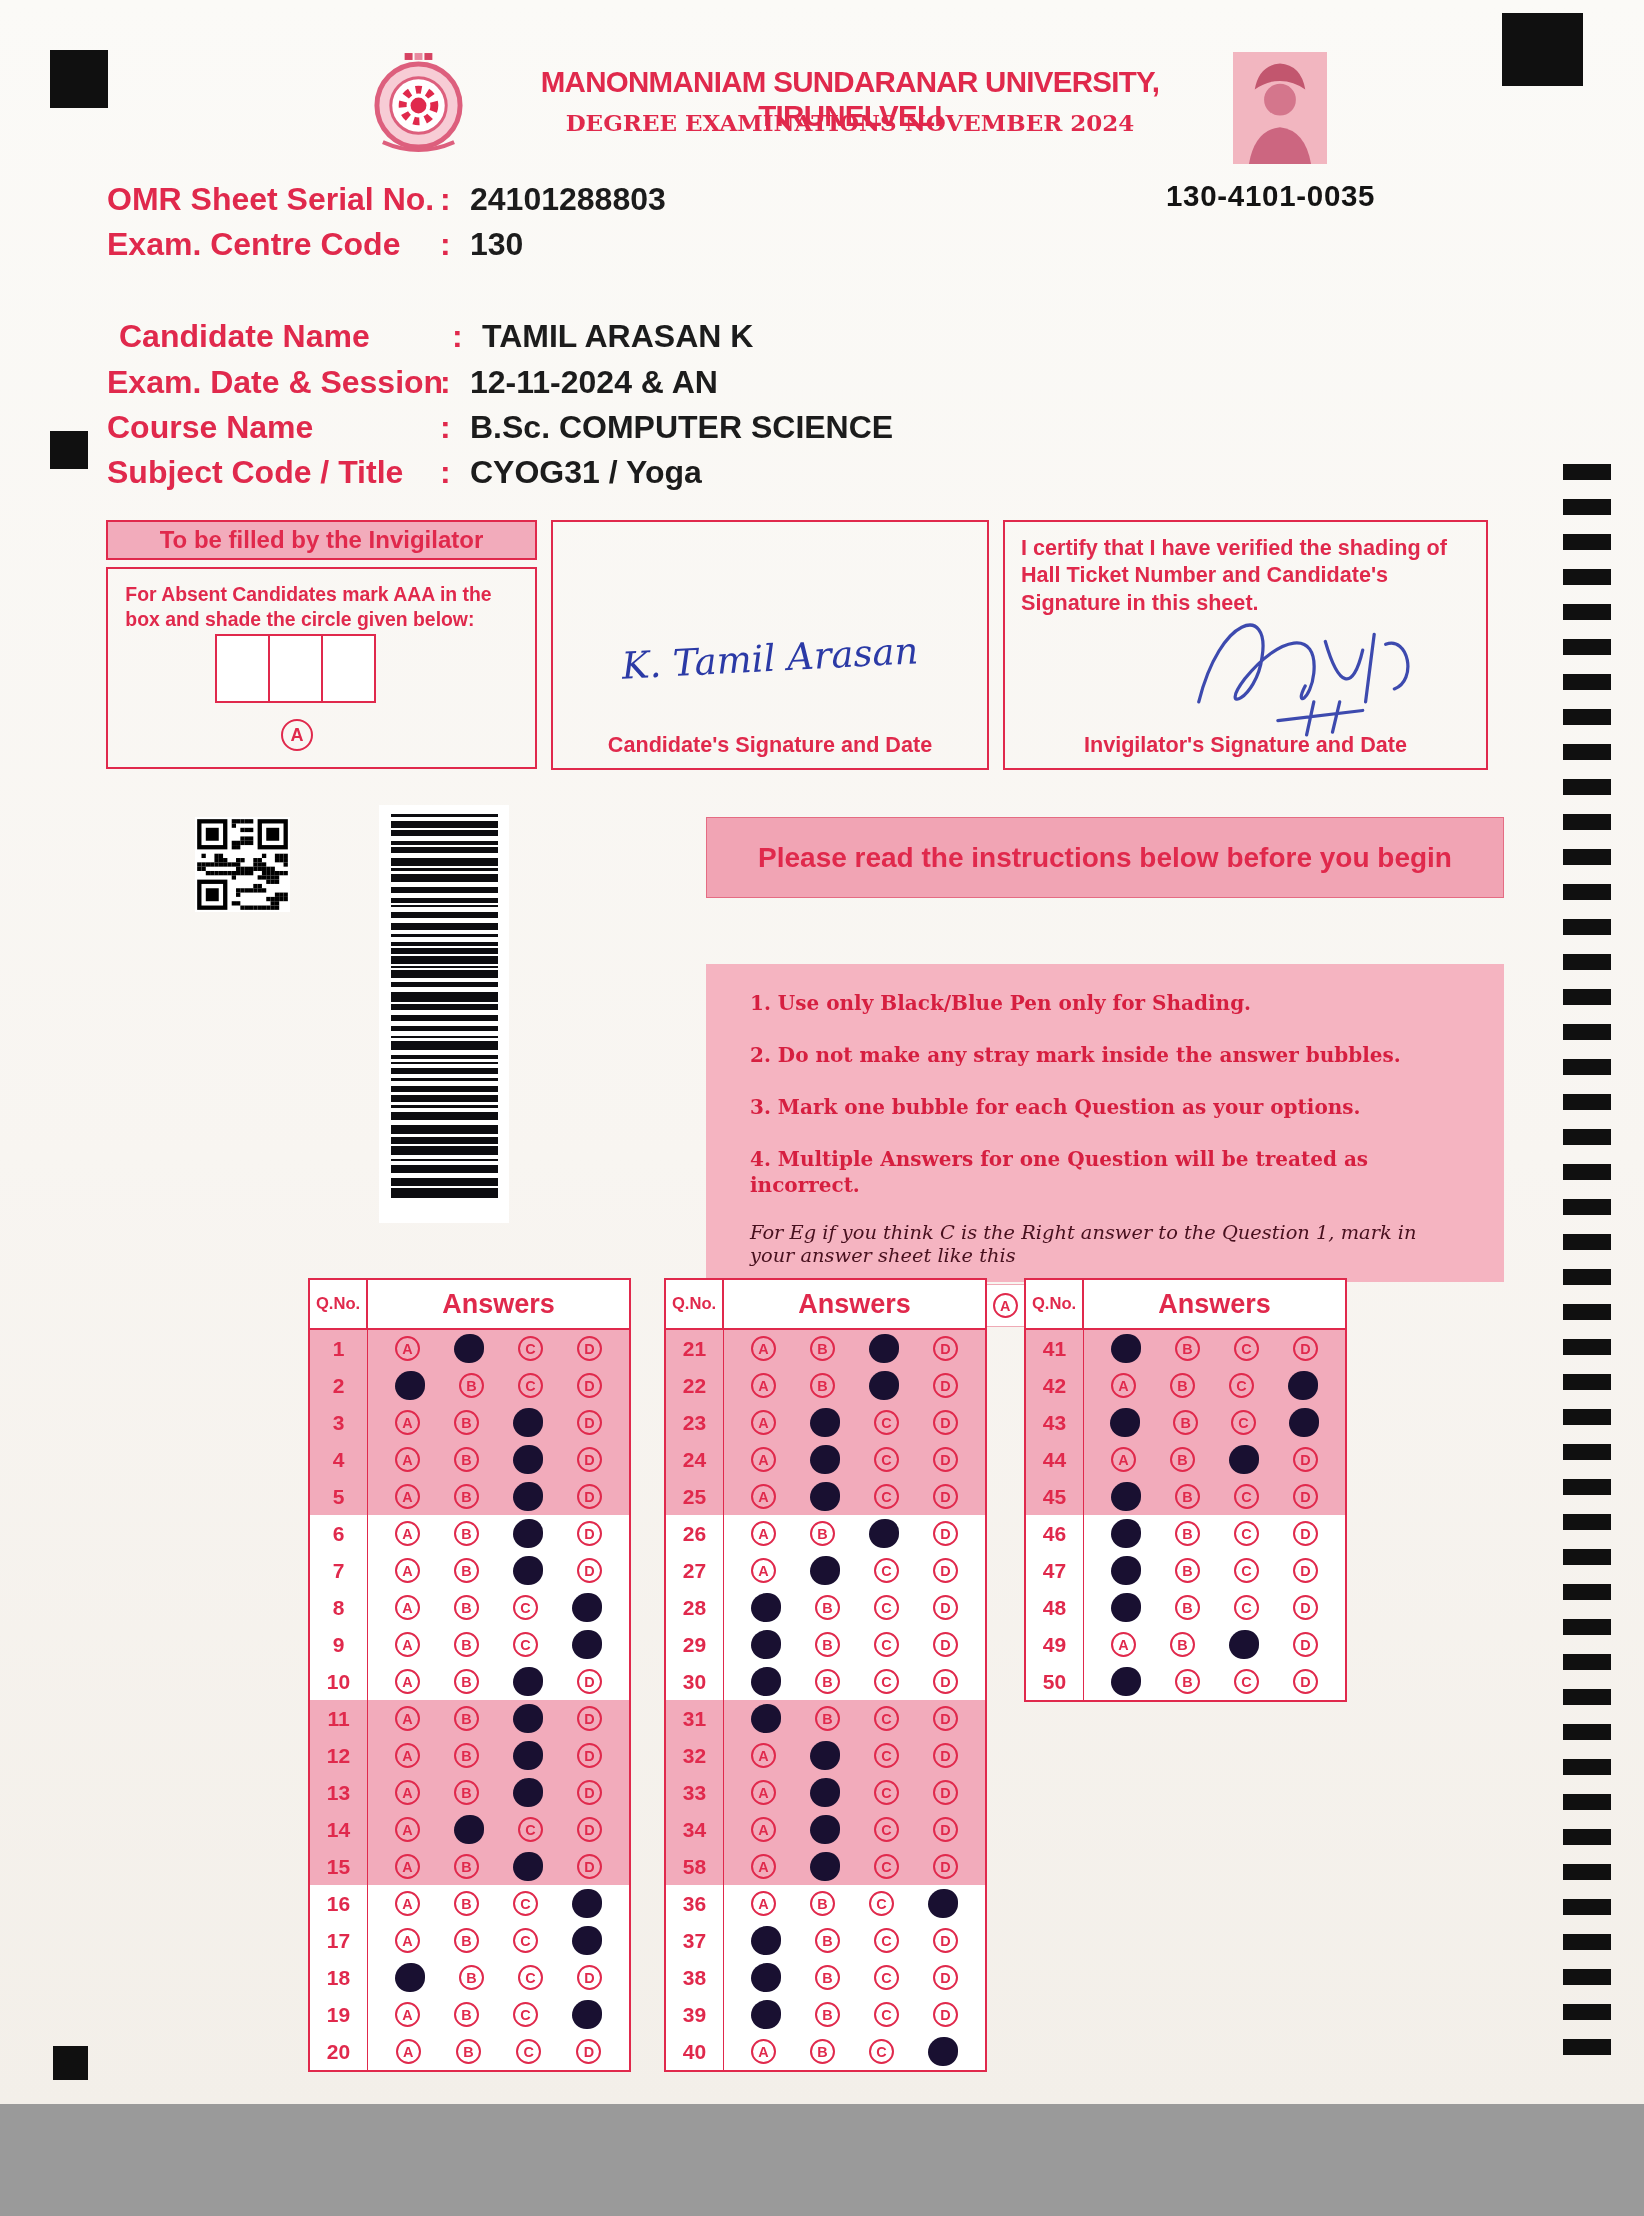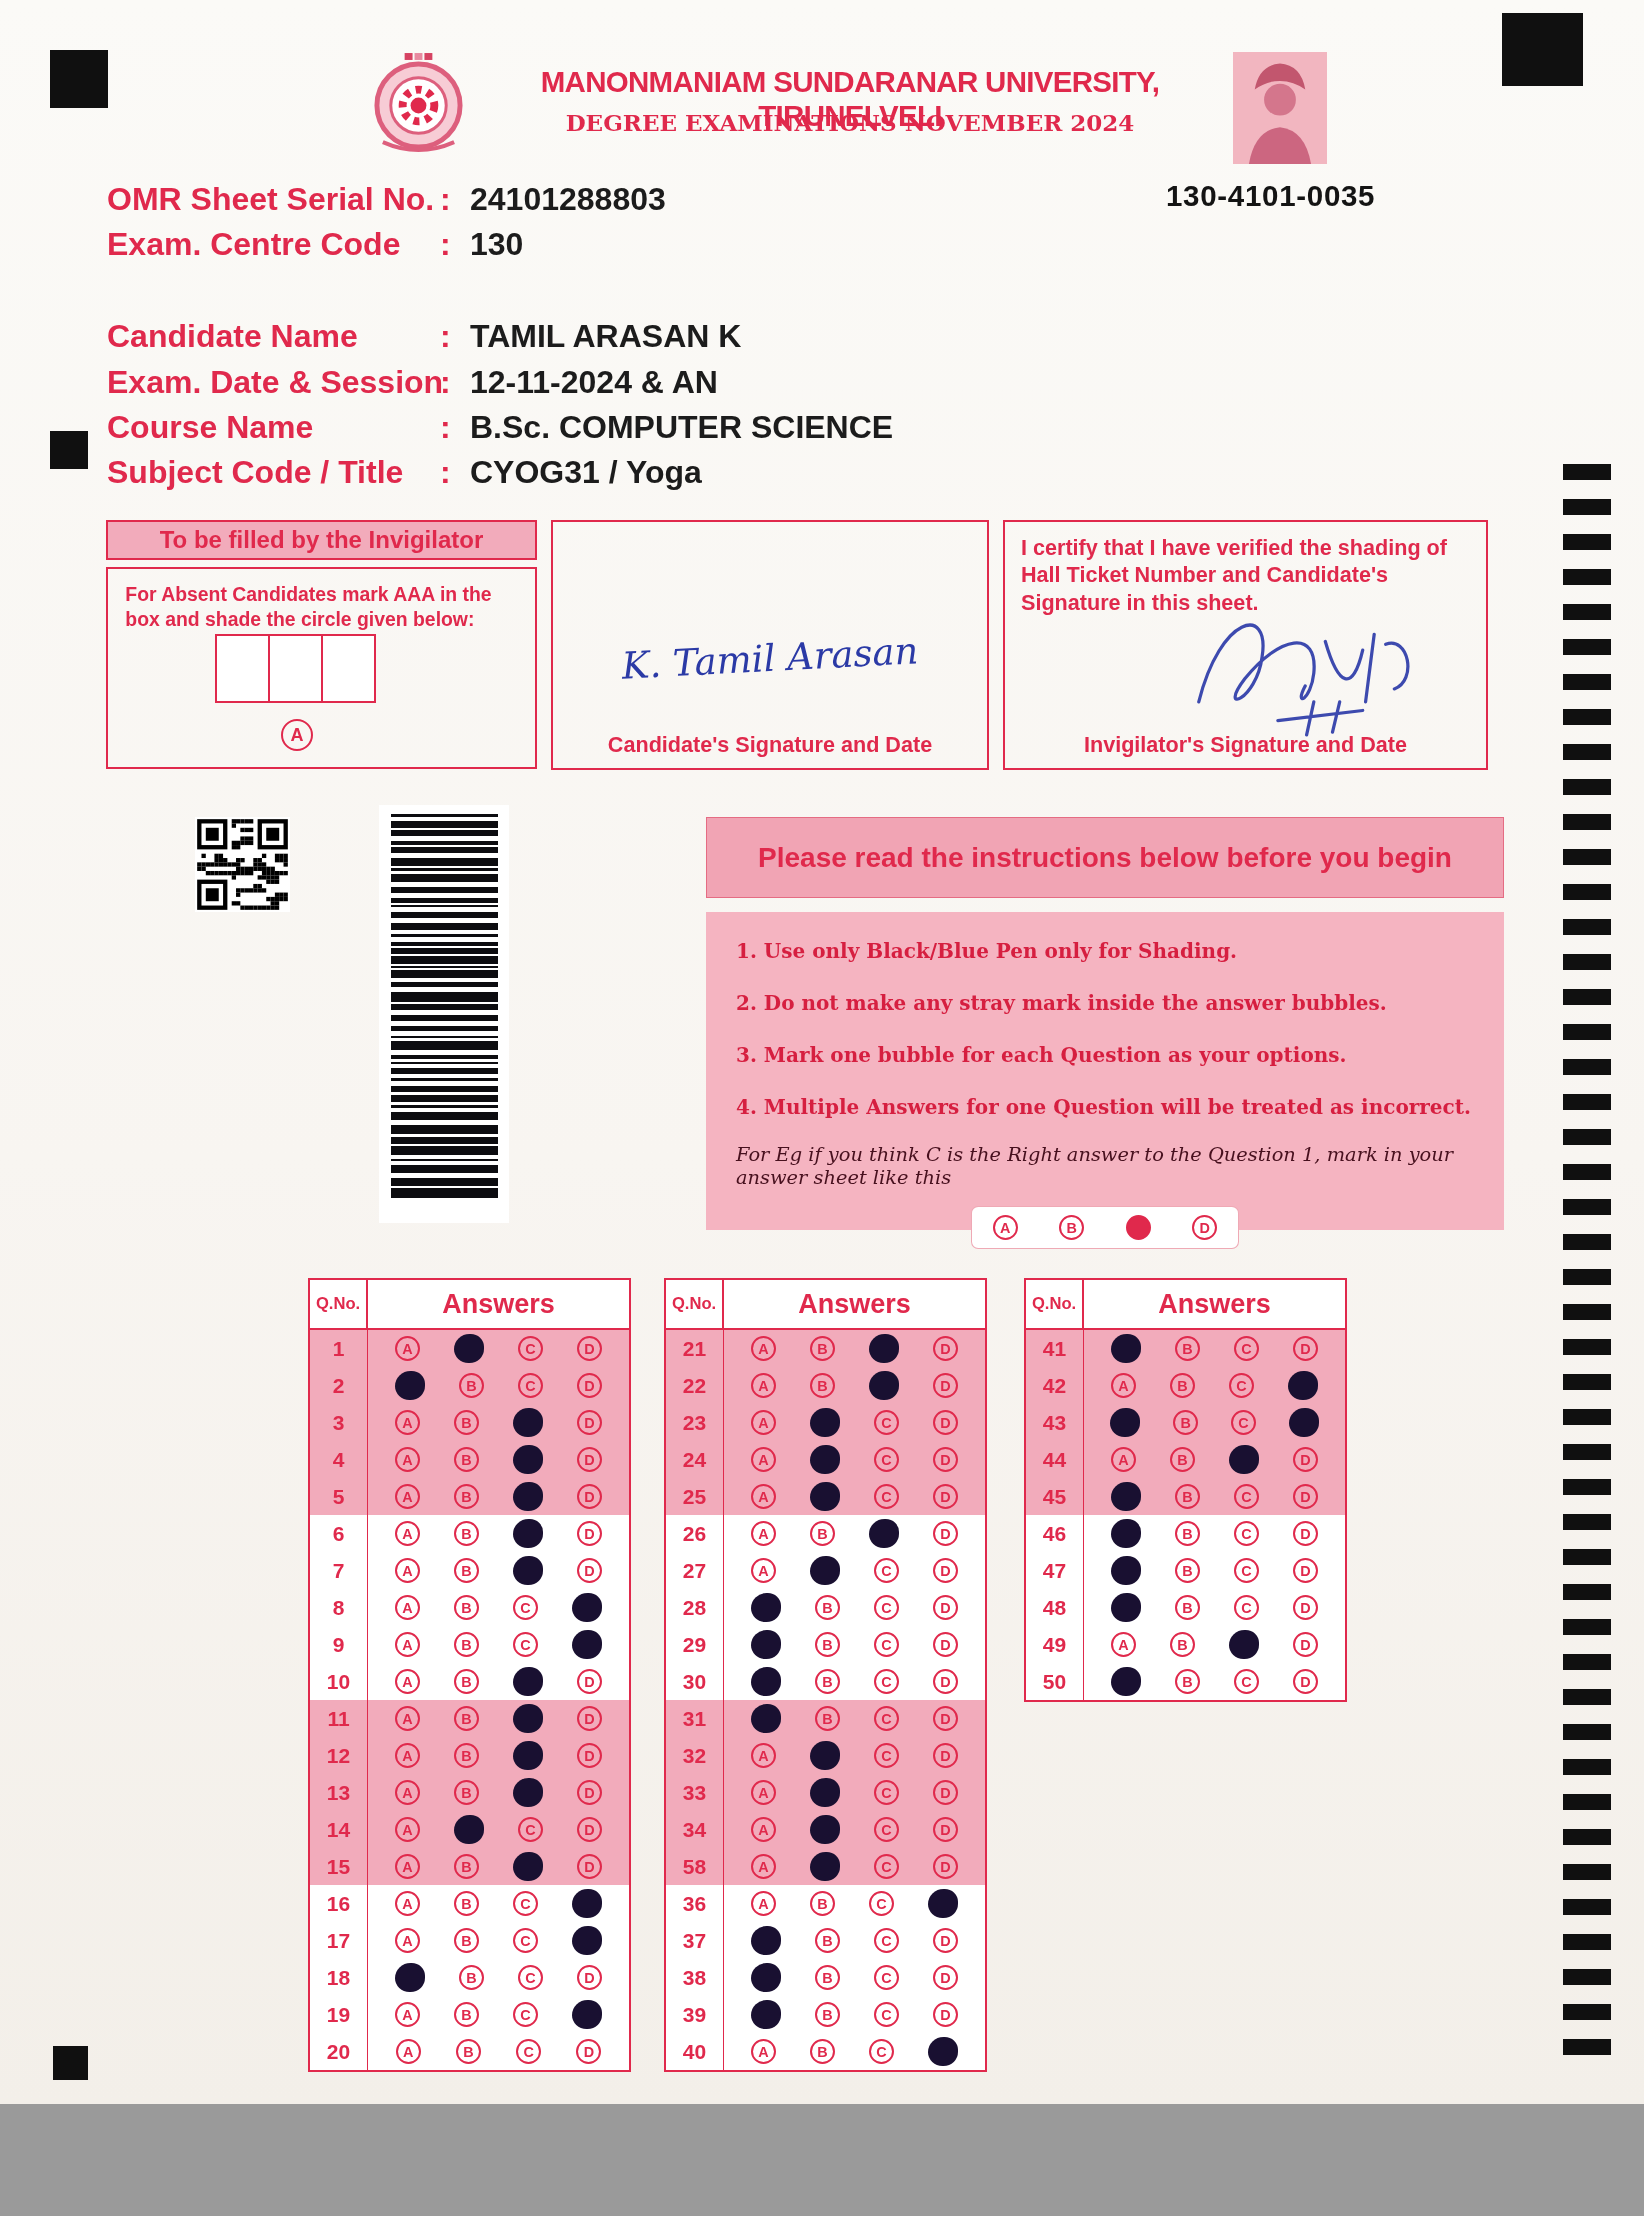--- a/index.html
+++ b/index.html
@@ -57,22 +57,22 @@
   
   .qr{position:absolute;left:195px;top:817px;width:95px;height:95px;background:#fff;}
   .barcode{position:absolute;left:379px;top:805px;width:130px;height:418px;background:#fff;
     padding:8.6px 11.5px;box-sizing:border-box;display:flex;flex-direction:column;}
   .bbar{width:100%;background:#0c0c10;}
 
   
   .instr-head{position:absolute;left:706px;top:817px;width:798px;height:81px;background:#f1a4b4;
     border:1.4px solid rgba(214,40,70,.45);box-sizing:border-box;display:flex;align-items:center;justify-content:center;
     color:var(--red);font-weight:bold;font-size:28px;}
-  .instr-body{position:absolute;left:706px;top:912px;width:798px;height:318px;background:var(--panel);
-    box-sizing:border-box;padding:26px 30px 0;}
+  .instr-body{position:absolute;left:706px;top:964px;width:798px;height:318px;background:var(--panel);
+    box-sizing:border-box;padding:26px 44px 0;}
   .instr-item{color:#d61f40;font-weight:bold;font-size:20px;font-family:"DejaVu Serif",serif;line-height:26px;margin-bottom:26px;}
   .instr-note{color:#47101e;font-style:italic;font-family:"DejaVu Serif",serif;font-size:19.4px;margin-top:-2.9px;}
   .example-strip{margin:17.3px auto 0;width:268px;height:43px;background:#fff;border-radius:7.2px;
     border:1.4px solid rgba(214,40,70,.4);display:flex;align-items:center;justify-content:space-around;box-sizing:border-box;}
 
   
   .bubble{width:25px;height:25px;border:2.2px solid var(--red);border-radius:50%;color:var(--red);
     font-size:14.4px;font-weight:bold;display:flex;align-items:center;justify-content:center;box-sizing:border-box;flex:none;}
   .bubble.example-filled{background:var(--red);border-color:var(--red);color:transparent;}
   .markblob{width:30px;height:29px;background:var(--ink);border-radius:54% 46% 50% 50%;flex:none;}
@@ -172,21 +172,21 @@
       <path d="M22 155 Q30 108 65 104 Q100 108 108 155 Z" fill="#cc6680"></path>
     </svg>
   </div>
 
   <div class="field-row" style="top:181px;">
     <span class="flabel">OMR Sheet Serial No.</span><span class="fcolon">:</span><span class="fvalue">24101288803</span>
   </div>
   <div class="field-row" style="top:226px;">
     <span class="flabel">Exam. Centre Code</span><span class="fcolon">:</span><span class="fvalue">130</span>
   </div>
-  <div class="field-row" style="top:318px;">
+  <div class="field-row" style="top:318px;margin-left:12px;">
     <span class="flabel">Candidate Name</span><span class="fcolon">:</span><span class="fvalue">TAMIL ARASAN K</span>
   </div>
   <div class="field-row" style="top:364px;">
     <span class="flabel">Exam. Date &amp; Session</span><span class="fcolon">:</span><span class="fvalue">12-11-2024 &amp; AN</span>
   </div>
   <div class="field-row" style="top:409px;">
     <span class="flabel">Course Name</span><span class="fcolon">:</span><span class="fvalue">B.Sc. COMPUTER SCIENCE</span>
   </div>
   <div class="field-row" style="top:454px;">
     <span class="flabel">Subject Code / Title</span><span class="fcolon">:</span><span class="fvalue">CYOG31 / Yoga</span>

